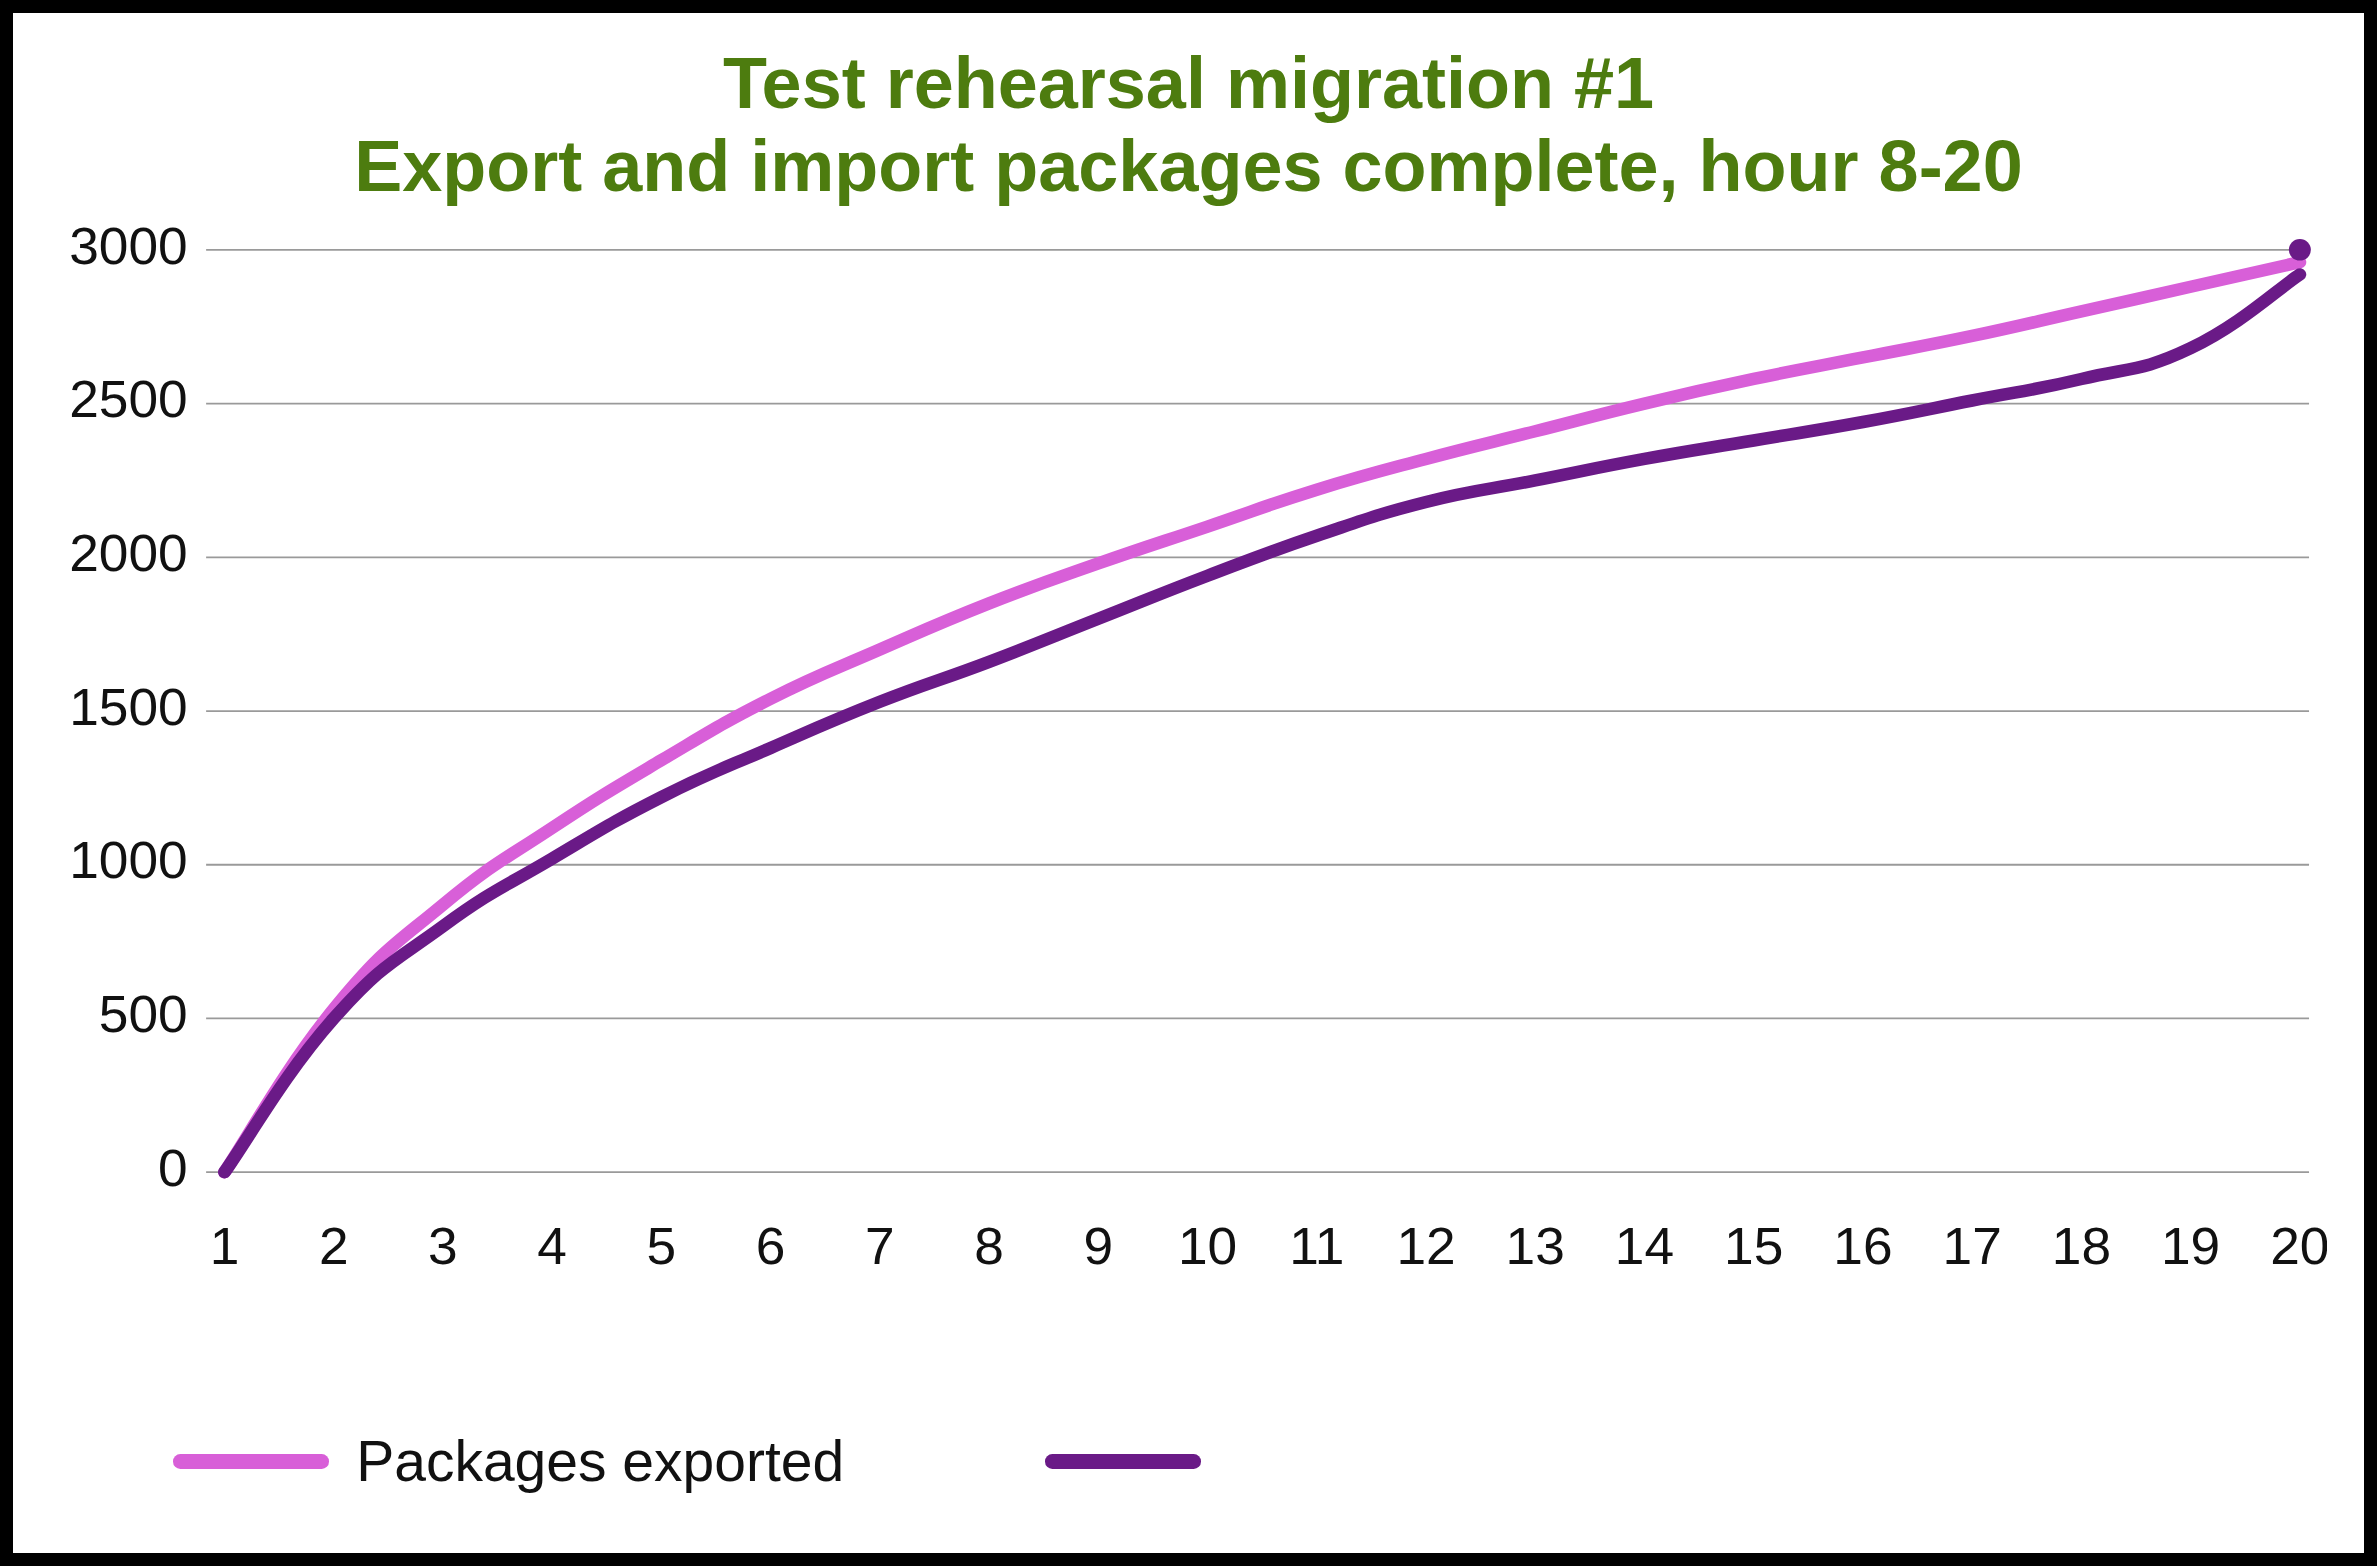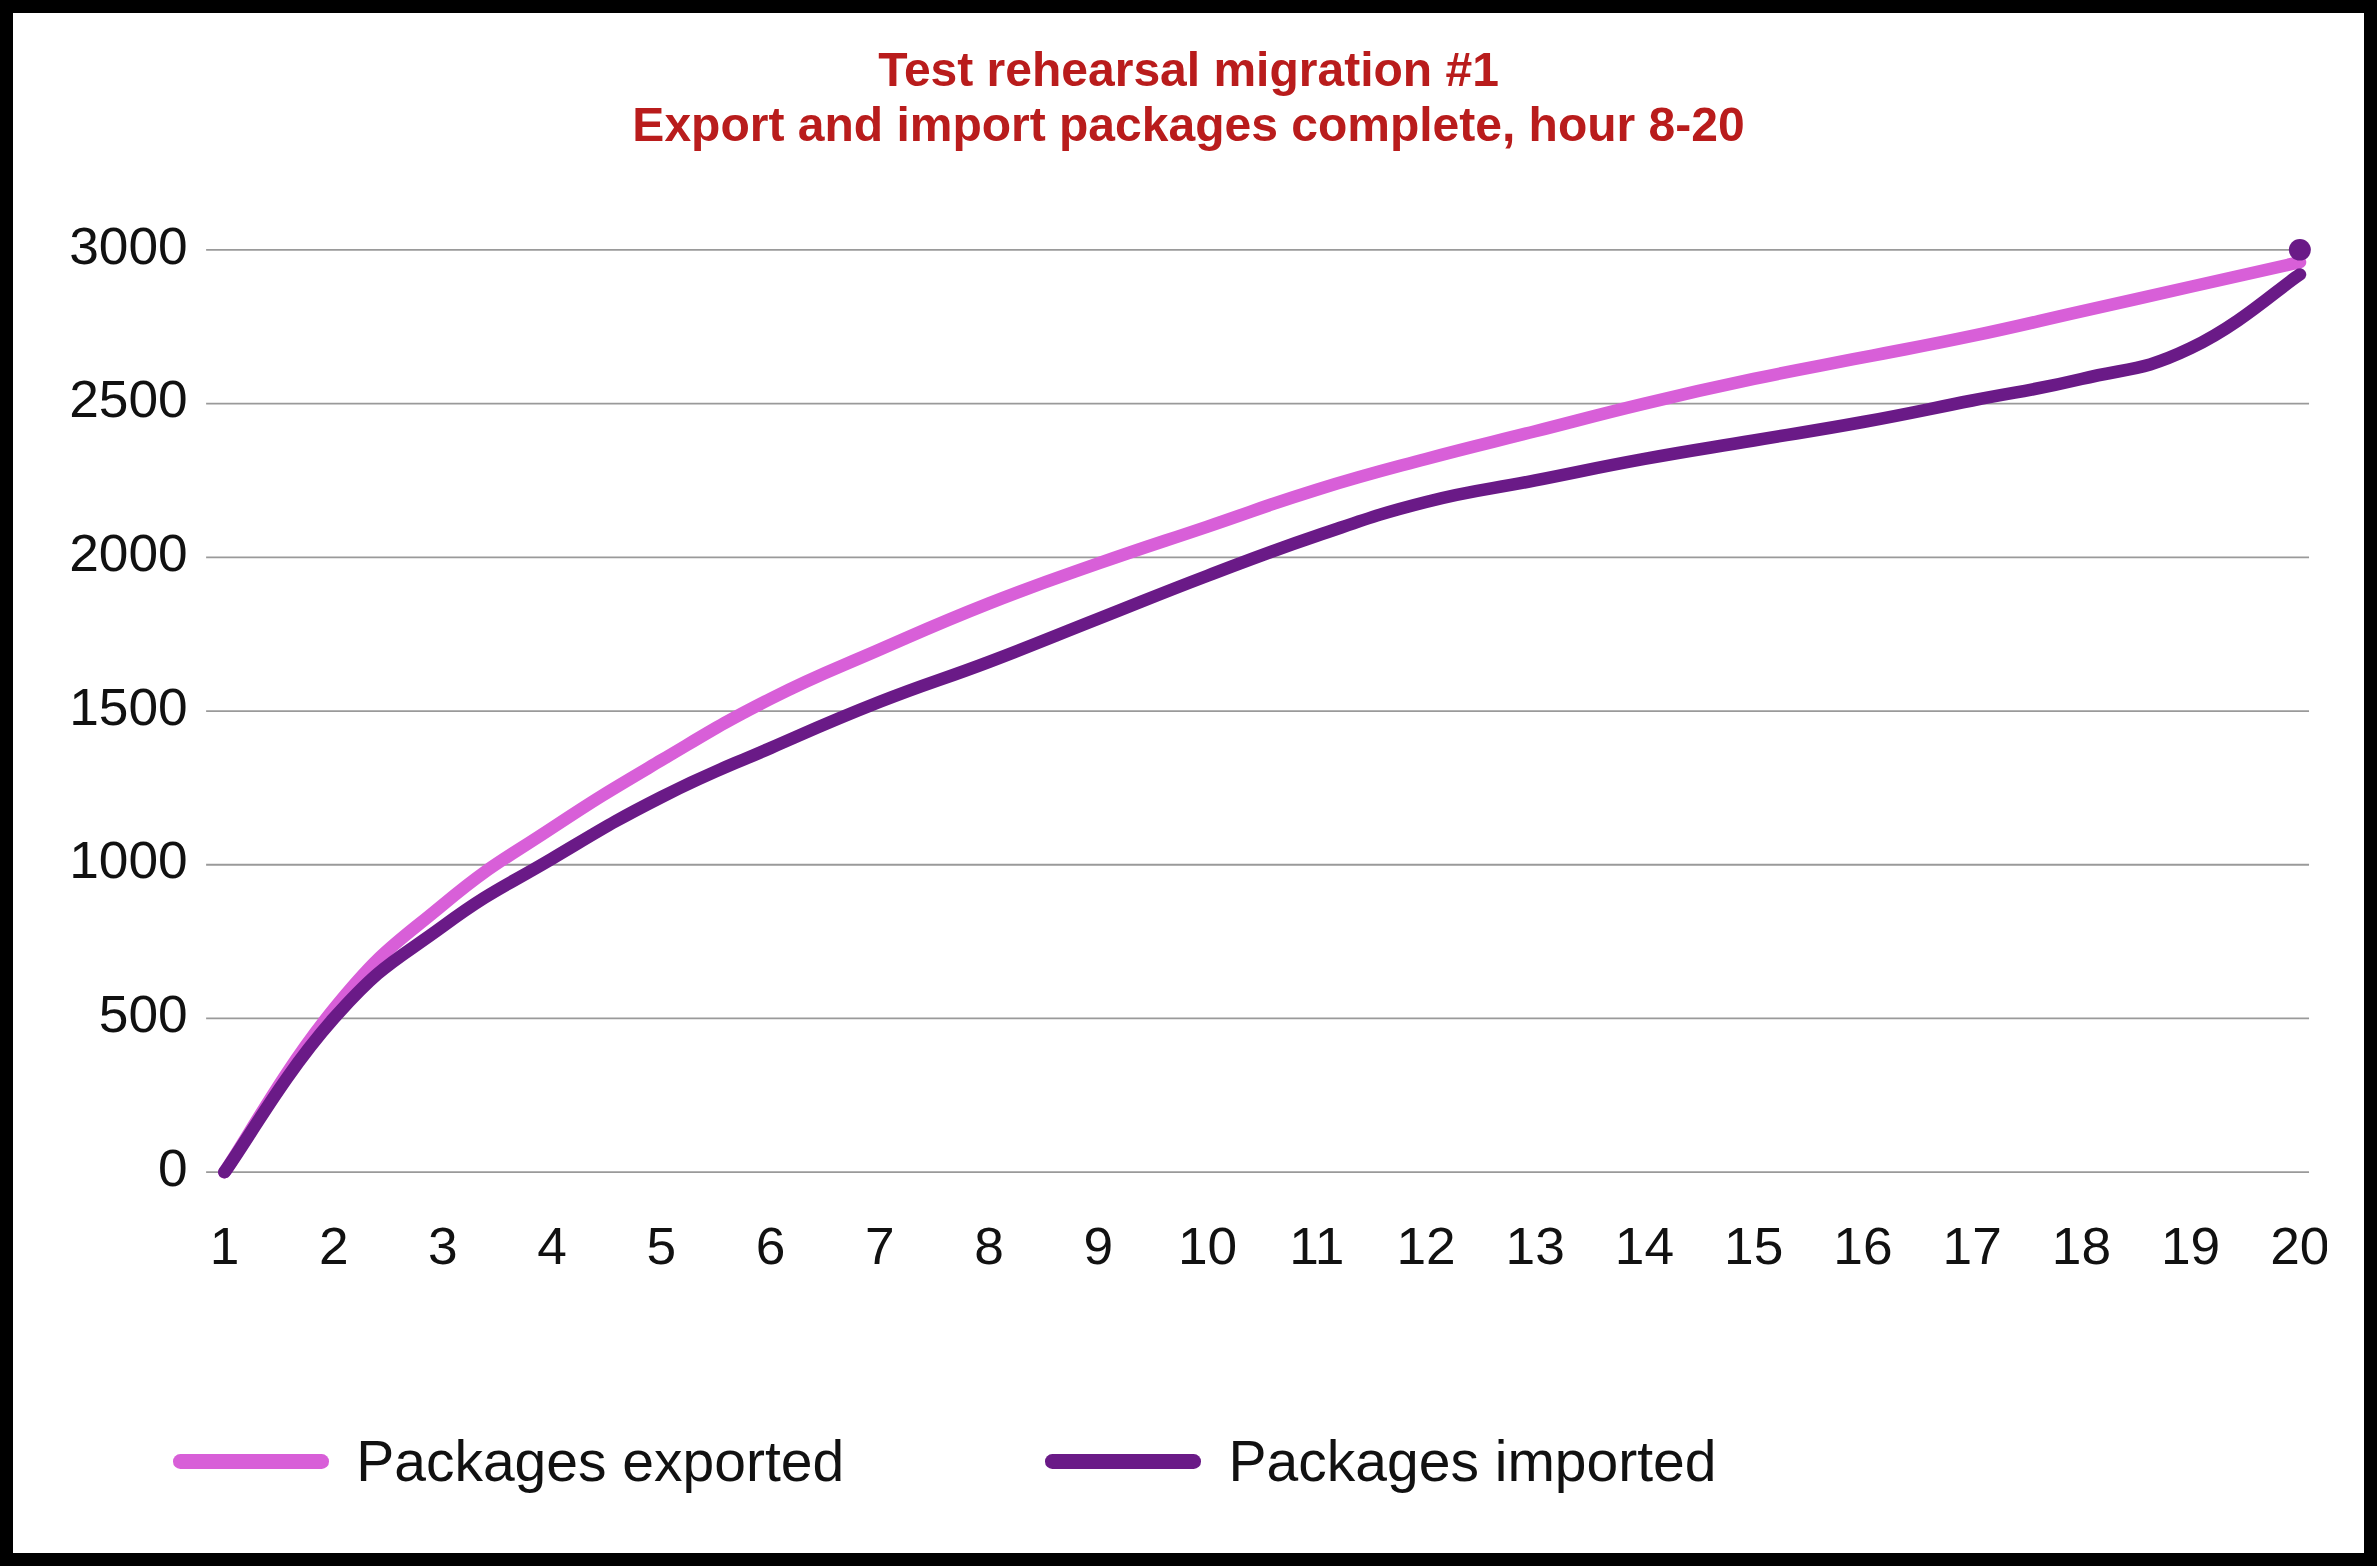--- a/index.html
+++ b/index.html
@@ -18,23 +18,23 @@
   .chart-card {
     position: absolute;
     left: 12.8px;
     top: 12.8px;
     right: 12.8px;
     bottom: 12.8px;
     background: #fff;
   }
   .title-block {
     text-align: center;
-    color: #b91c1c;
+    color: #4d7c0f;
     font-weight: 700;
-    font-size: 48px;
+    font-size: 72px;
     line-height: 1.15;
     padding-top: 29px;
   }
   .plot-wrap {
     position: absolute;
     left: 37px;
     right: 37px;
     top: 210px;
     bottom: 229px;
   }
@@ -207,19 +207,18 @@
       </svg>
     </div>
 
     <div class="legend">
       <div class="item">
         <div class="swatch" id="swatch-0" style="background: rgb(216, 95, 216);"></div>
         <span>Packages exported</span>
       </div>
       <div class="item">
         <div class="swatch" id="swatch-1" style="background: rgb(106, 26, 135);"></div>
-        <span>Packages imported</span>
       </div>
     </div>
 
   </div>
 </div>
 
 
 </body></html>

